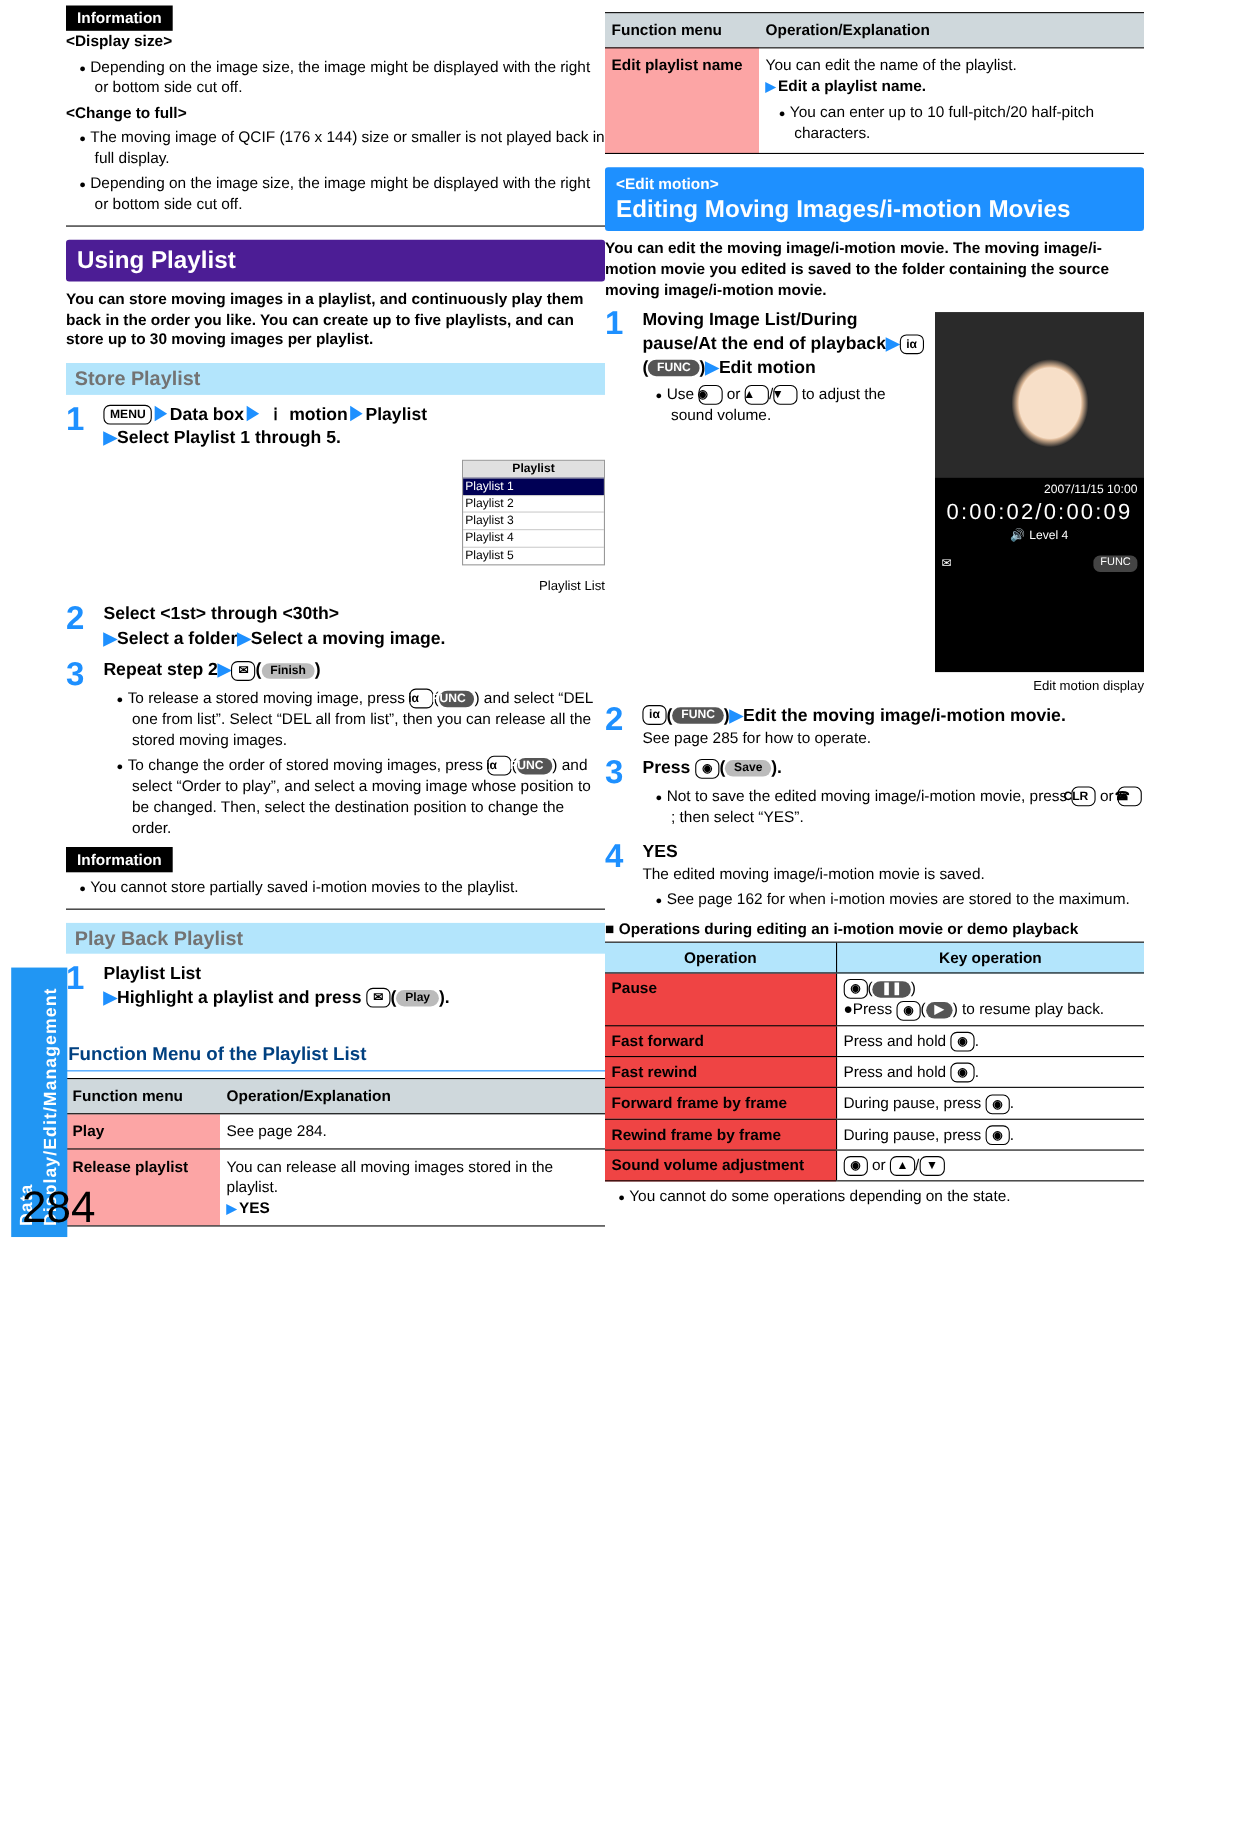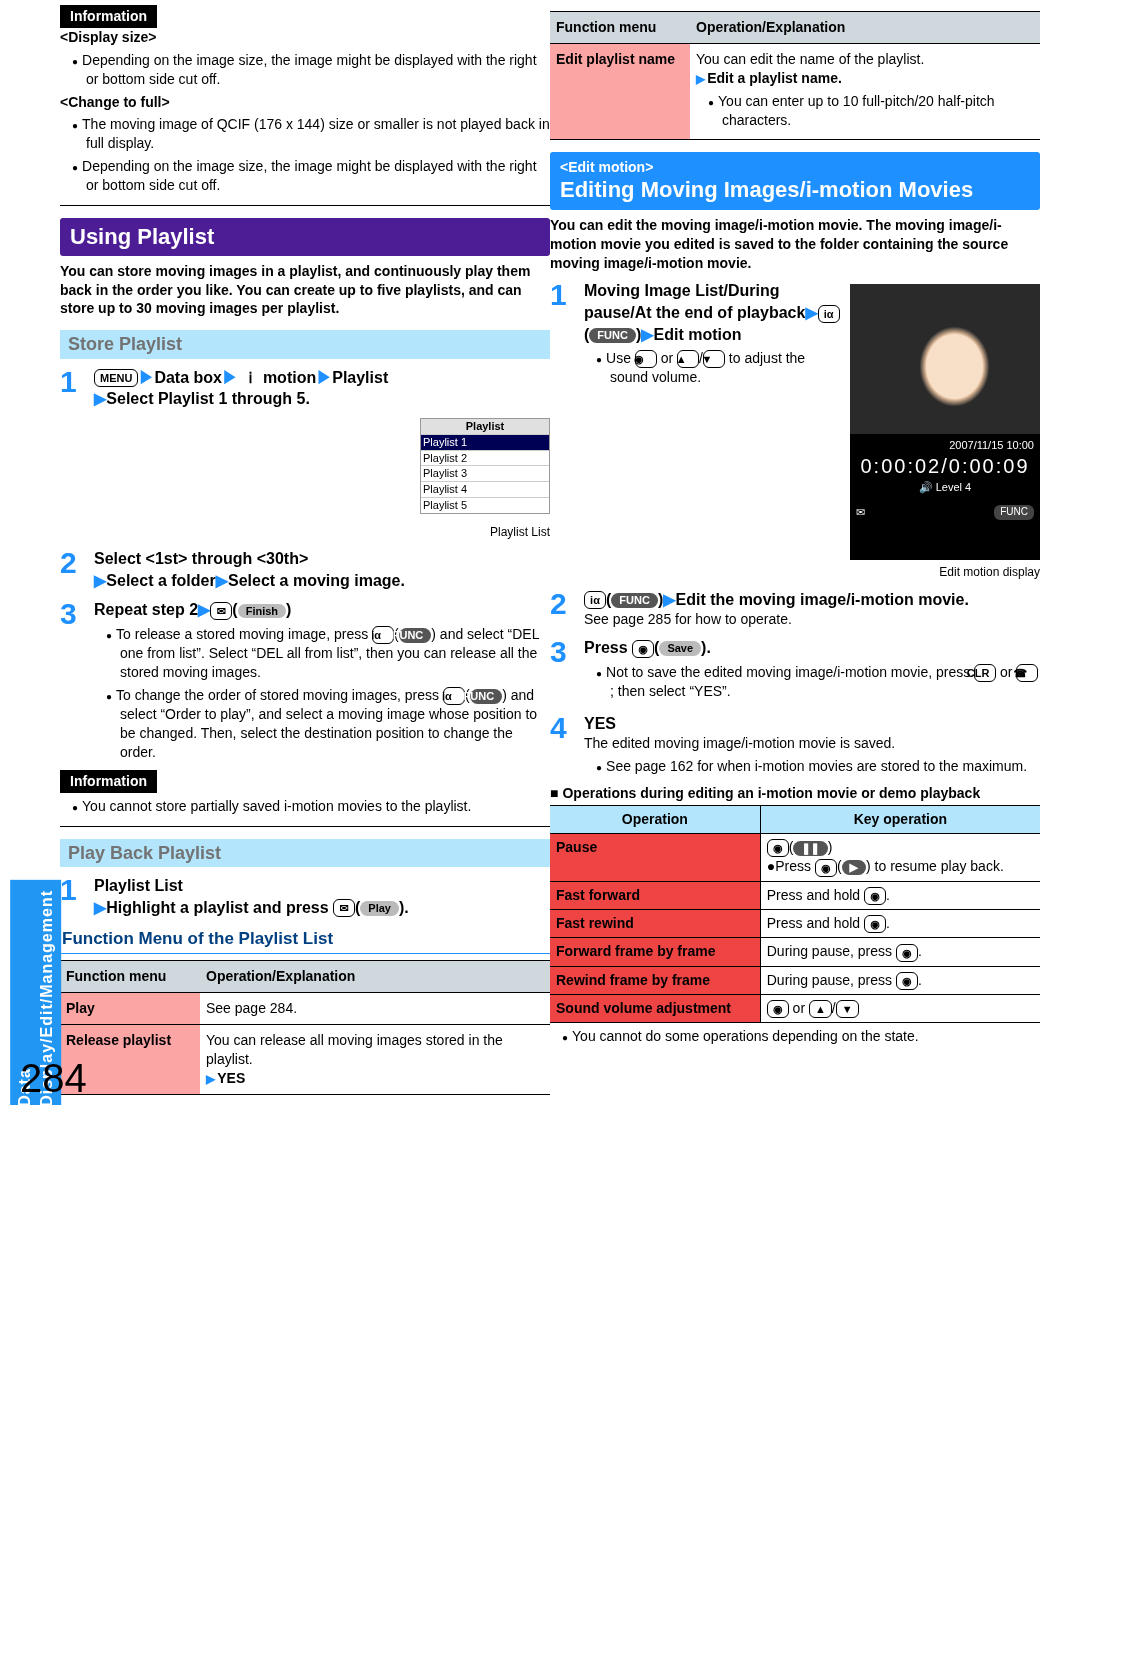--- a/index.html
+++ b/index.html
@@ -9,21 +9,21 @@
   .col:first-child { margin-right:40px; }
 
   .info-tag { display:inline-block; background:#000; color:#fff; font-weight:bold; padding:2px 10px; font-size:14px; }
   .bold { font-weight:bold; }
   ul.bullets { list-style:none; padding-left:6px; margin:4px 0; }
   ul.bullets > li::before { content:"●"; font-size:10px; margin-right:4px; color:#000; }
   ul.bullets > li { text-indent:-14px; padding-left:20px; margin-bottom:4px; }
 
   .blue-box { background:#4c1d95; color:#fff; font-weight:bold; font-size:22px; padding:4px 10px; border-radius:3px; margin:12px 0 6px; }
   .section-blue { background:#b3e5fc; color:#737373; font-weight:bold; font-size:18px; padding:2px 8px; margin:12px 0 4px; }
-  .section-underline { color:#004080; font-weight:bold; font-size:17px; border-bottom:1px solid #1e90ff; padding:2px 2px; margin:8px 0 6px; }
+  .section-underline { color:#004080; font-weight:bold; font-size:17px; border-bottom:1px solid #1e90ff; padding:2px 2px; margin:28px 0 6px; }
 
   table.fm { width:100%; border-collapse:collapse; font-size:14px; margin-top:6px; }
   table.fm th, table.fm td { border-top:1px solid #000; border-bottom:1px solid #000; padding:6px 6px; text-align:left; vertical-align:top; }
   table.fm th { background:#cfd8dc; font-weight:bold; }
   table.fm td.label { background:#fca5a5; font-weight:bold; width:140px;margin-top:31px; }
 
   .step { display:flex; margin:8px 0 4px; }
   .stepnum { color:#1e90ff; font-weight:bold; font-size:30px; width:34px; line-height:1; flex-shrink:0; }
   .stepbody { flex:1; }
   .stepbody .primary { font-weight:bold; font-size:16px; }
@@ -37,21 +37,21 @@
   table.ops { width:100%; border-collapse:collapse; font-size:14px; margin-top:2px; }
   table.ops th { background:#b3e5fc; font-weight:bold; padding:4px 6px; border-top:1px solid #000; border-bottom:1px solid #000; text-align:center; }
   table.ops th+th { border-left:1px solid #000; }
   table.ops td { padding:4px 6px; border-bottom:1px solid #000; vertical-align:top; }
   table.ops td.oplabel { background:#ef4444; font-weight:bold; }
   table.ops td+td { border-left:1px solid #000; }
 
   .sidebar { position:absolute; left:10px; top:880px; background:#2196f3; color:#fff; font-weight:bold; font-size:16px; padding:10px 4px; writing-mode:vertical-rl; transform:rotate(180deg); letter-spacing:1px; }
   .pagenum { position:absolute; left:20px; bottom:0px; font-size:40px; font-weight:normal; }
 
-  .photo { width:190px; height:276px; background:#000; float:right; margin:4px 0 4px 10px; }
+  .photo { width:190px; height:327px; background:#000; float:right; margin:4px 0 4px 10px; }
   .photo .face { width:100%; height:150px; background:radial-gradient(70px 80px at 55% 55%, #f7dfc8 40%, #d9b594 42%, #2a2a2a 50%), linear-gradient(#3a3a3a,#464646); }
   .photo .bars { color:#fff; font-size:11px; padding:4px 6px; }
   .photo .big { font-size:20px; text-align:center; letter-spacing:2px; }
   .photo-cap { clear:right; font-size:12px; text-align:right; margin-top:4px; }
 
   .smallshot { float:right; width:130px; border:1px solid #999; font-size:11px; margin:4px 0 10px 10px; }
   .smallshot .hdr { background:#e0e0e0; text-align:center; font-weight:bold; }
   .smallshot .row { padding:0 2px; border-top:1px solid #ccc; }
   .smallshot .sel { background:#005; color:#fff; }
   .smallshot-cap { clear:right; font-size:12px; text-align:right; margin-bottom:8px; }

